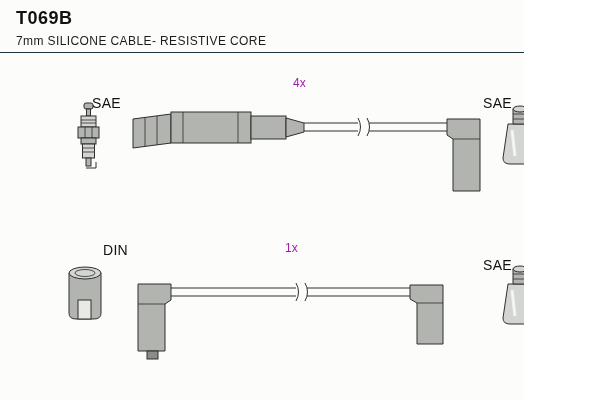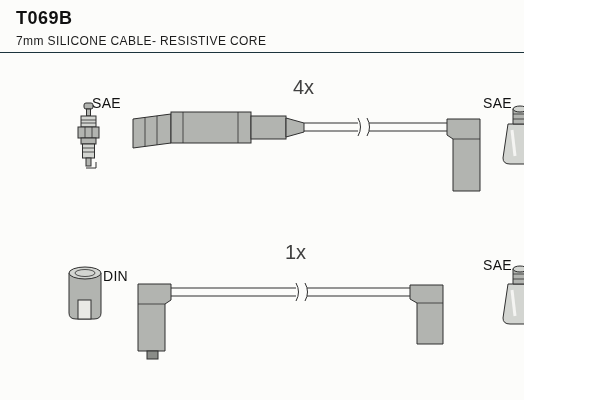--- a/index.html
+++ b/index.html
@@ -56,22 +56,22 @@
 
   .label {
     position: absolute;
     font-size: 14px;
     color: #111;
     letter-spacing: 0.3px;
   }
 
   .qty {
     position: absolute;
-    font-size: 20px;
-    color: #404040;
+    font-size: 12px;
+    color: #a21caf;
   }
 
   svg.canvas { position: absolute; left: 0; top: 0; }
 
   .conn       { fill: var(--connector-fill, #b2b4b0); stroke: var(--connector-stroke, #2f2f2f); stroke-width: 1; }
   .conn-light { fill: #d3d5d1; stroke: var(--connector-stroke, #2f2f2f); stroke-width: 1; }
   .dark       { fill: #8a8c88; stroke: var(--connector-stroke, #2f2f2f); stroke-width: 1; }
   .wire       { fill: none; stroke: #2f2f2f; stroke-width: 1; }
   .detail     { fill: none; stroke: #2f2f2f; stroke-width: 0.8; }
   .hl         { fill: none; stroke: #f4f4f2; stroke-width: 3; }
@@ -161,17 +161,17 @@
 
     <g transform="translate(520,266)">
       <use href="#sae-terminal"></use>
     </g>
   </svg>
 
   <div class="label" style="left:92px;top:95px">SAE</div>
   <div class="qty" style="left:293px;top:76px">4x</div>
   <div class="label" style="left:483px;top:95px">SAE</div>
 
-  <div class="label" style="left:103px;top:268px">DIN</div>
+  <div class="label" style="left:103px;top:242px">DIN</div>
   <div class="qty" style="left:285px;top:241px">1x</div>
   <div class="label" style="left:483px;top:257px">SAE</div>
 
 </div>
 
 </body></html>

